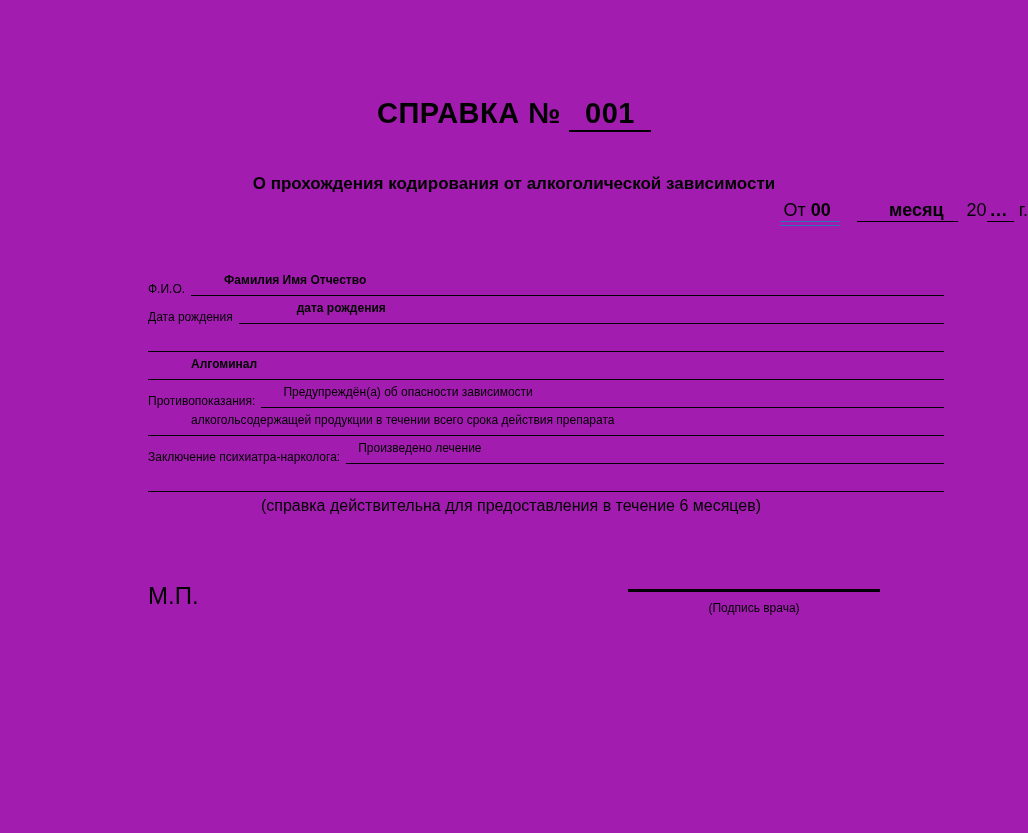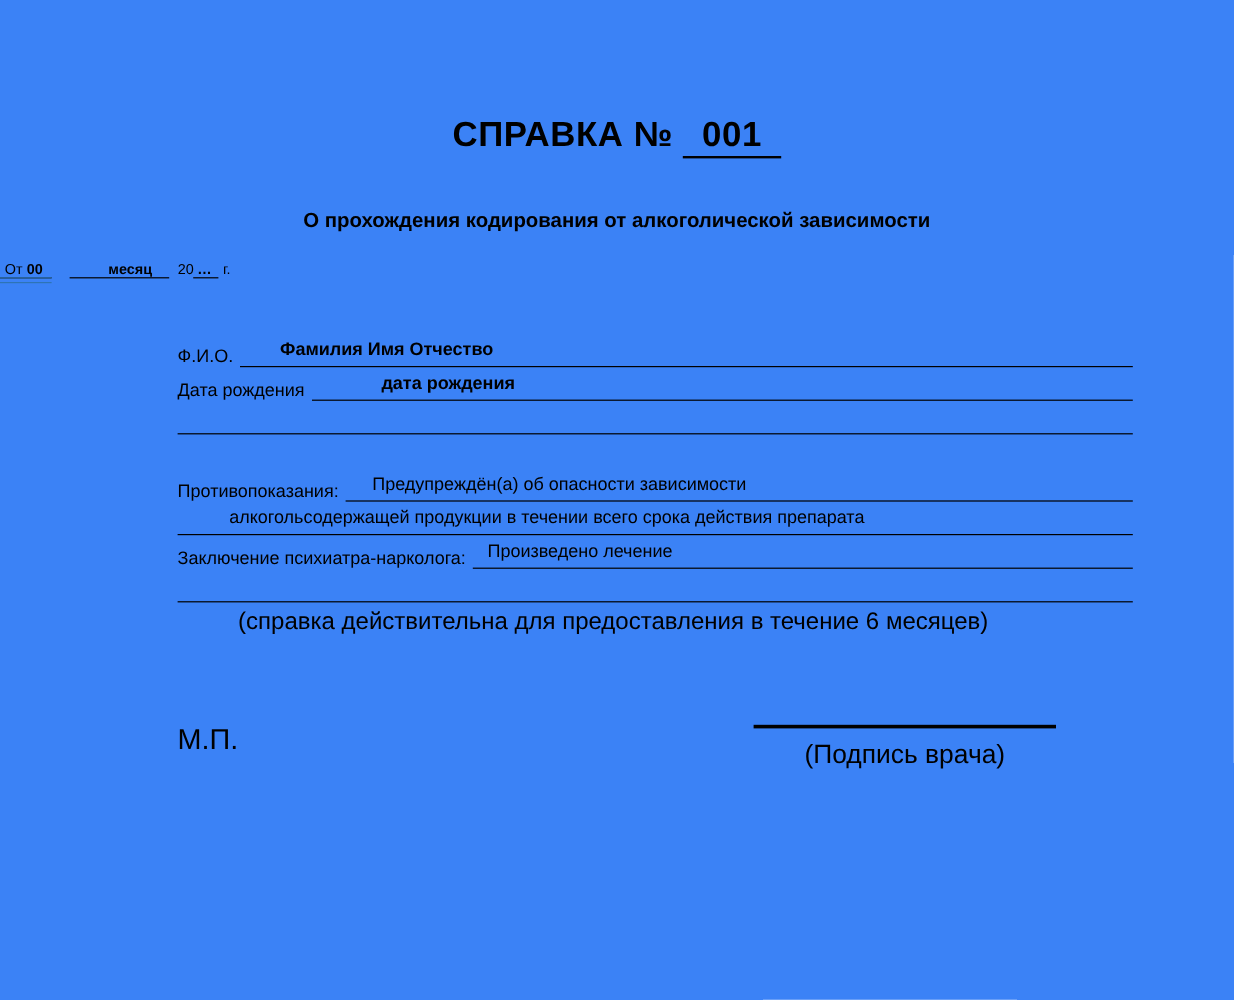--- a/index.html
+++ b/index.html
@@ -3,21 +3,21 @@
 <meta charset="utf-8">
 <style>
   * { box-sizing: border-box; }
   html, body { margin: 0; padding: 0; }
   body {
     width: 1028px; height: 833px;
     background: #ffffff;
     color: #000000;
     font-family: "Liberation Sans", sans-serif;
   }
-  .page { position: relative; width: 1028px; height: 833px; overflow: hidden; background: #3b82f6; }
+  .page { position: relative; width: 1028px; height: 833px; overflow: hidden; background: #a21caf; }
 
   
   .title {
     margin: 97px 0 0 0;
     text-align: center;
     font-size: 29px;
     font-weight: 700;
     letter-spacing: 0.5px;
   }
   .title-num-seg {
@@ -30,70 +30,70 @@
   
   .subtitle {
     margin-top: 42px;
     text-align: center;
     font-size: 17px;
     font-weight: 700;
   }
 
   
   .date-line {
-    margin-top: 23px;
-    text-align: left;
-    font-size: 12px;
+    margin-top: 6px;
+    text-align: right;
+    font-size: 18px;
   }
   .u { border-bottom: 1px solid #000; }
   .spell { position: relative; display: inline-block; padding: 0 4px; }
   .spell::after {
     content: "";
     position: absolute; left: 0; right: 0; bottom: -5px;
     height: 3px;
     border-top: 1px solid #2e74b5;
     border-bottom: 1px solid #2e74b5;
   }
   .month-seg { display: inline-block; padding: 0 14px 0 32px; margin-left: 12px; }
   .dots-seg { display: inline-block; padding: 0 6px 0 3px; }
   .plain { padding-left: 4px; }
 
   
   .body-block {
     margin: 46px 0 0 148px;
     width: 796px;
-    font-size: 15px;
+    font-size: 12px;
   }
   .row { display: flex; align-items: flex-end; height: 28px; }
   .label { white-space: nowrap; padding-right: 6px; }
   .fill { flex: 1; border-bottom: 1px solid #000; white-space: nowrap; overflow: hidden; min-height: 23px; }
   .val { display: inline-block; }
   .bold { font-weight: 700; }
 
   
   .caption {
     width: 796px;
     margin: 5px 0 0 148px;
     text-align: center;
-    font-size: 20px;
+    font-size: 16px;
     transform: translateX(-35px);
   }
 
   
   .sig-block {
     margin: 62px 0 0 148px;
     width: 796px;
     display: flex;
     justify-content: space-between;
     align-items: center;
   }
   .stamp { font-size: 24px; }
   .sig { margin-right: 64px; margin-top: 12px; text-align: center; }
   .sig-line { width: 252px; height: 0; border-bottom: 3px solid #000; }
-  .sig-caption { font-size: 22px; margin-top: 9px; }
+  .sig-caption { font-size: 12px; margin-top: 9px; }
 </style>
 </head>
 <body>
 
 <div class="page">
 
   <div class="title">
     <span>СПРАВКА №</span><span class="title-num-seg"><span>001</span></span>
   </div>
 
@@ -121,20 +121,23 @@
         <span class="val bold" style="padding-left:58px">дата рождения</span>
       </span>
     </div>
 
 
     <div class="row">
       <span class="fill"></span>
     </div>
 
     <div class="row">
+      <span class="fill">
+        <span class="val bold" style="padding-left:43px">Алгоминал</span>
+      </span>
     </div>
 
     <div class="row">
       <span class="label">Противопоказания:</span>
       <span class="fill">
         <span class="val" style="padding-left:22px">Предупреждён(а) об опасности зависимости</span>
       </span>
     </div>
 
     <div class="row">

